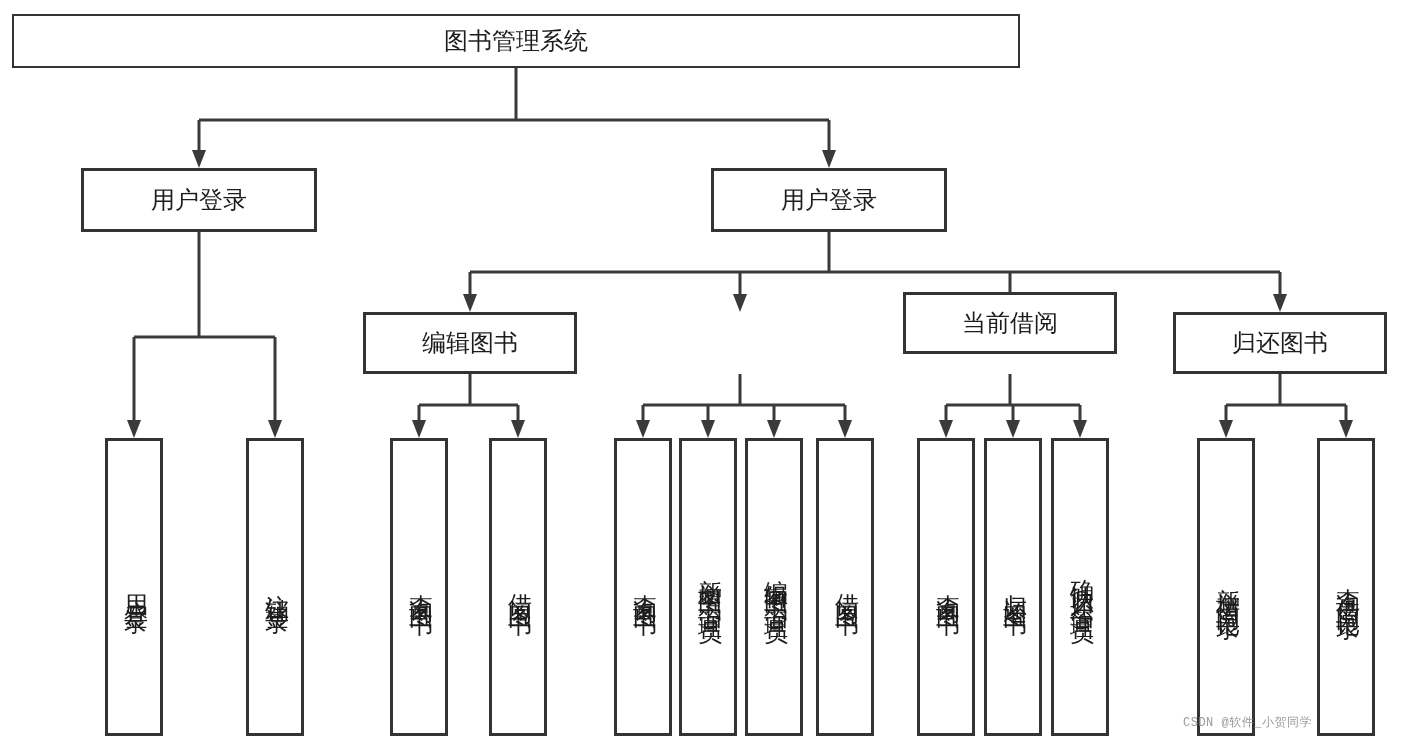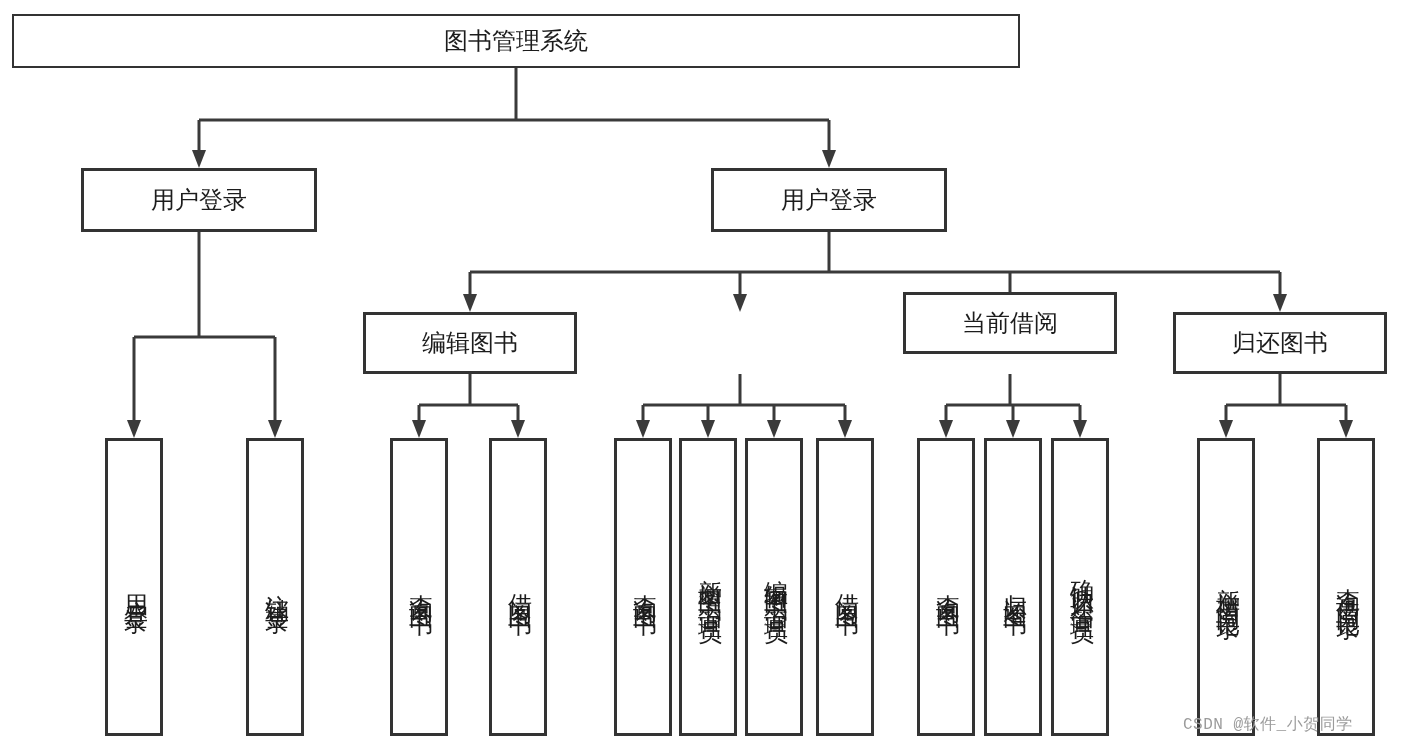--- a/index.html
+++ b/index.html
@@ -33,21 +33,21 @@
     text-orientation:mixed;
     letter-spacing:6px;
     line-height:1;
     font-size:24px;
     white-space:normal;
   }
   .watermark{
     position:absolute;
     z-index:5;
     left:1183px;top:714px;
-    font-size:16px;
+    font-size:12px;
     color:#9b9b9b;
     letter-spacing:0.5px;
   }
 </style>
 </head>
 <body>
 
 <div class="canvas">
 
   <svg class="connectors" width="1405" height="747" viewBox="0 0 1405 747" aria-hidden="true">

